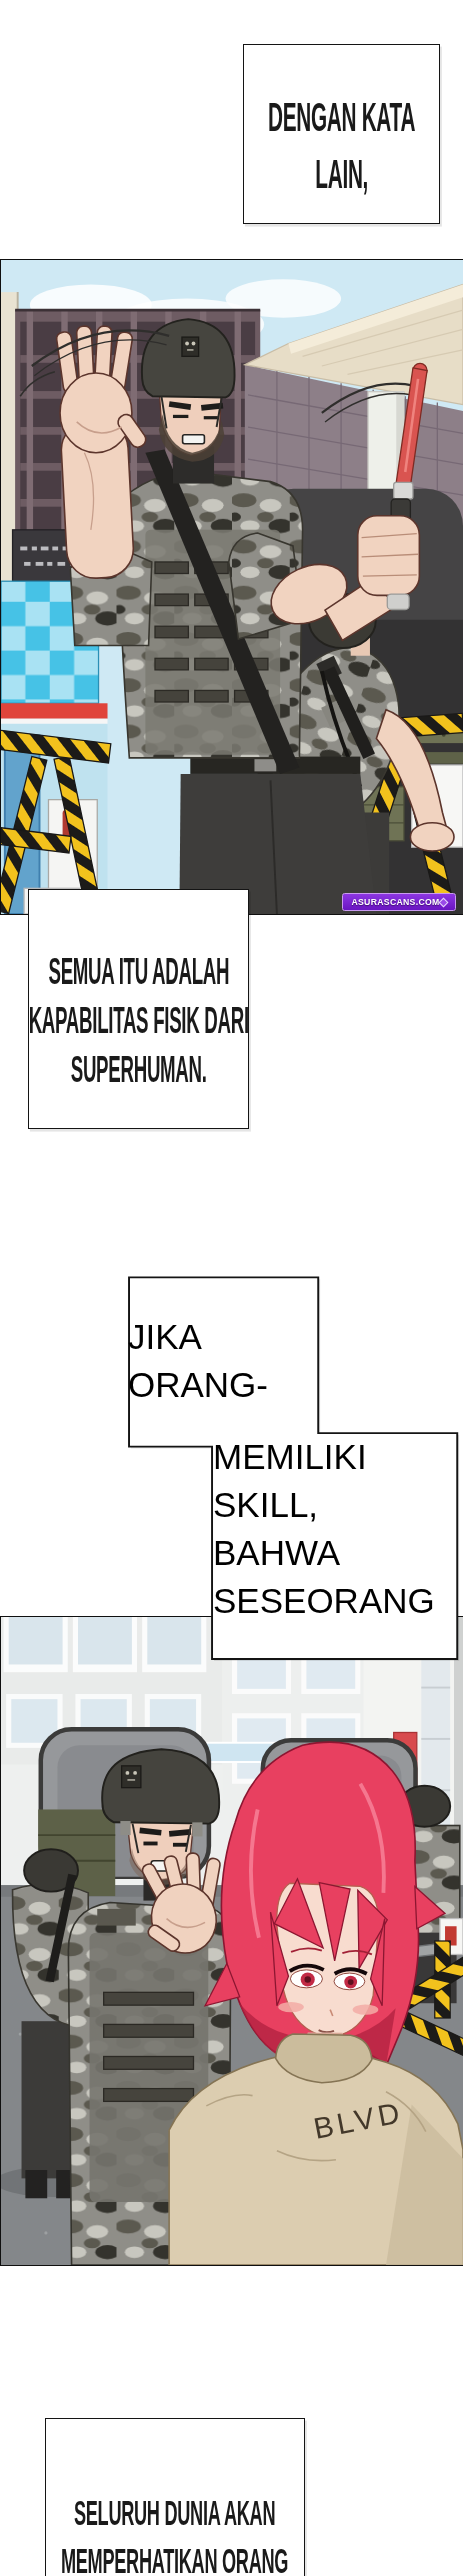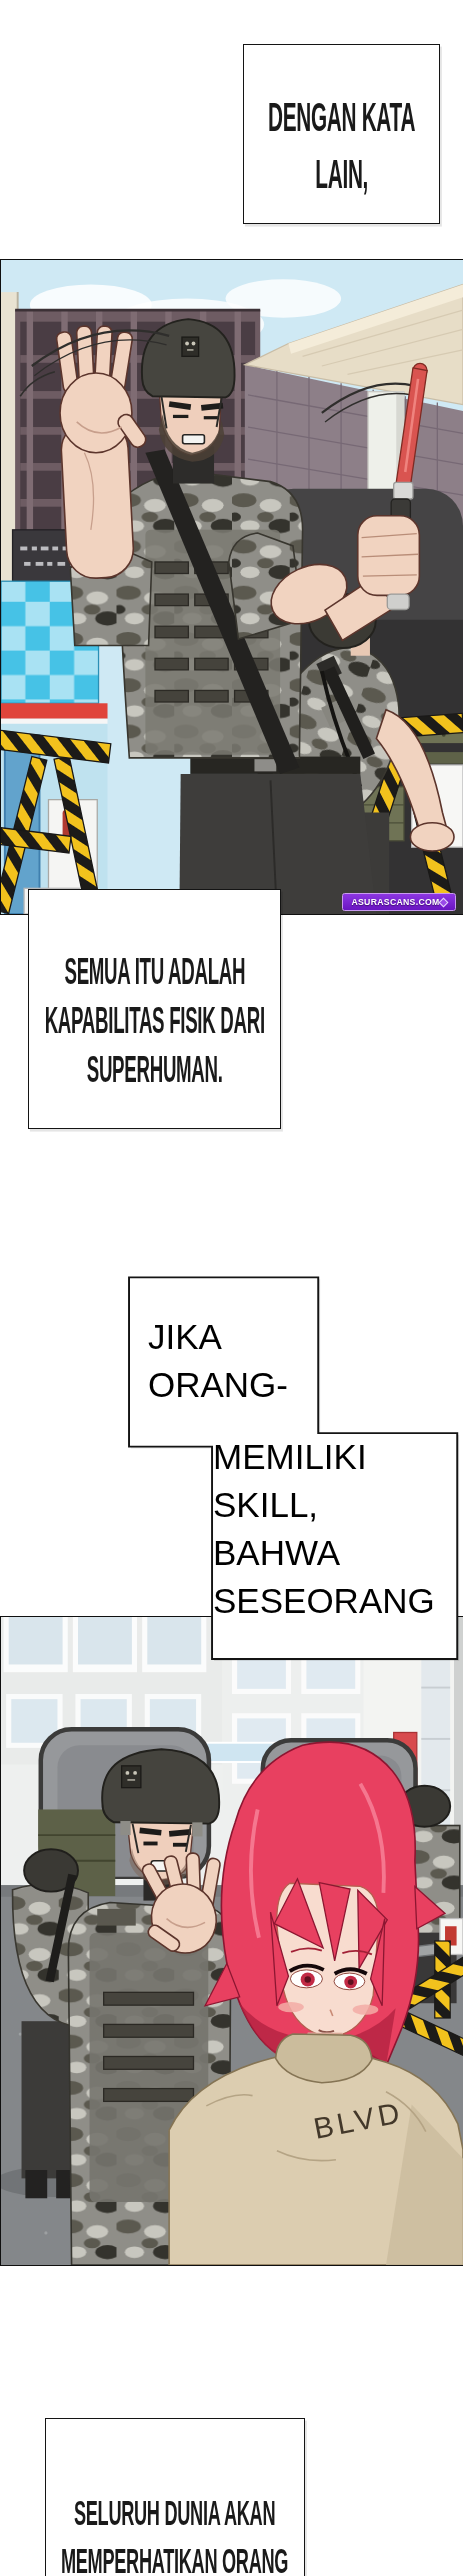--- a/index.html
+++ b/index.html
@@ -477,31 +477,31 @@
         <text x="560" y="800" transform="rotate(-11 560 800)" font-size="46" letter-spacing="6" fill="#43382a" text-anchor="middle" font-family="Liberation Sans, sans-serif">BLVD</text>
       </g>
     </svg>
   </div>
 
   <div class="nar f62" style="left:243px;top:44px;width:197px;height:180px;padding-top:24px;">
     <span class="ln">DENGAN KATA</span>
     <span class="ln">LAIN,</span>
   </div>
 
-  <div class="nar f56" style="left:28px;top:889px;width:253px;height:240px;padding-top:22px;">
+  <div class="nar f56" style="left:28px;top:889px;width:221px;height:240px;padding-top:22px;">
     <span class="ln">SEMUA ITU ADALAH</span>
     <span class="ln">KAPABILITAS FISIK DARI</span>
     <span class="ln">SUPERHUMAN.</span>
   </div>
 
   <svg id="nar-box34-svg" viewBox="0 0 720 620">
     <polygon points="203,16 497,16 497,258 713,258 713,609 332,609 332,279 203,279" fill="rgba(0,0,0,0.10)"></polygon>
     <polygon points="200,13 494,13 494,255 710,255 710,606 329,606 329,276 200,276" fill="#ffffff" stroke="#141414" stroke-width="3"></polygon>
   </svg>
-  <div class="nar-text f54" style="left:128px;top:1276px;width:190px;height:169px;padding-left:20px;">
+  <div class="nar-text f54" style="left:128px;top:1276px;width:190px;height:169px;">
     <span class="ln">JIKA ORANG-</span>
   </div>
   <div class="nar-text f54" style="left:213px;top:1432px;width:244px;height:193px;">
     <span class="ln">MEMILIKI SKILL,</span>
     <span class="ln">BAHWA SESEORANG</span>
   </div>
 
   <div class="nar f54" style="left:45px;top:2418px;width:260px;height:174px;justify-content:flex-start;padding-top:70px;">
     <span class="ln">SELURUH DUNIA AKAN</span>
     <span class="ln">MEMPERHATIKAN ORANG</span>

